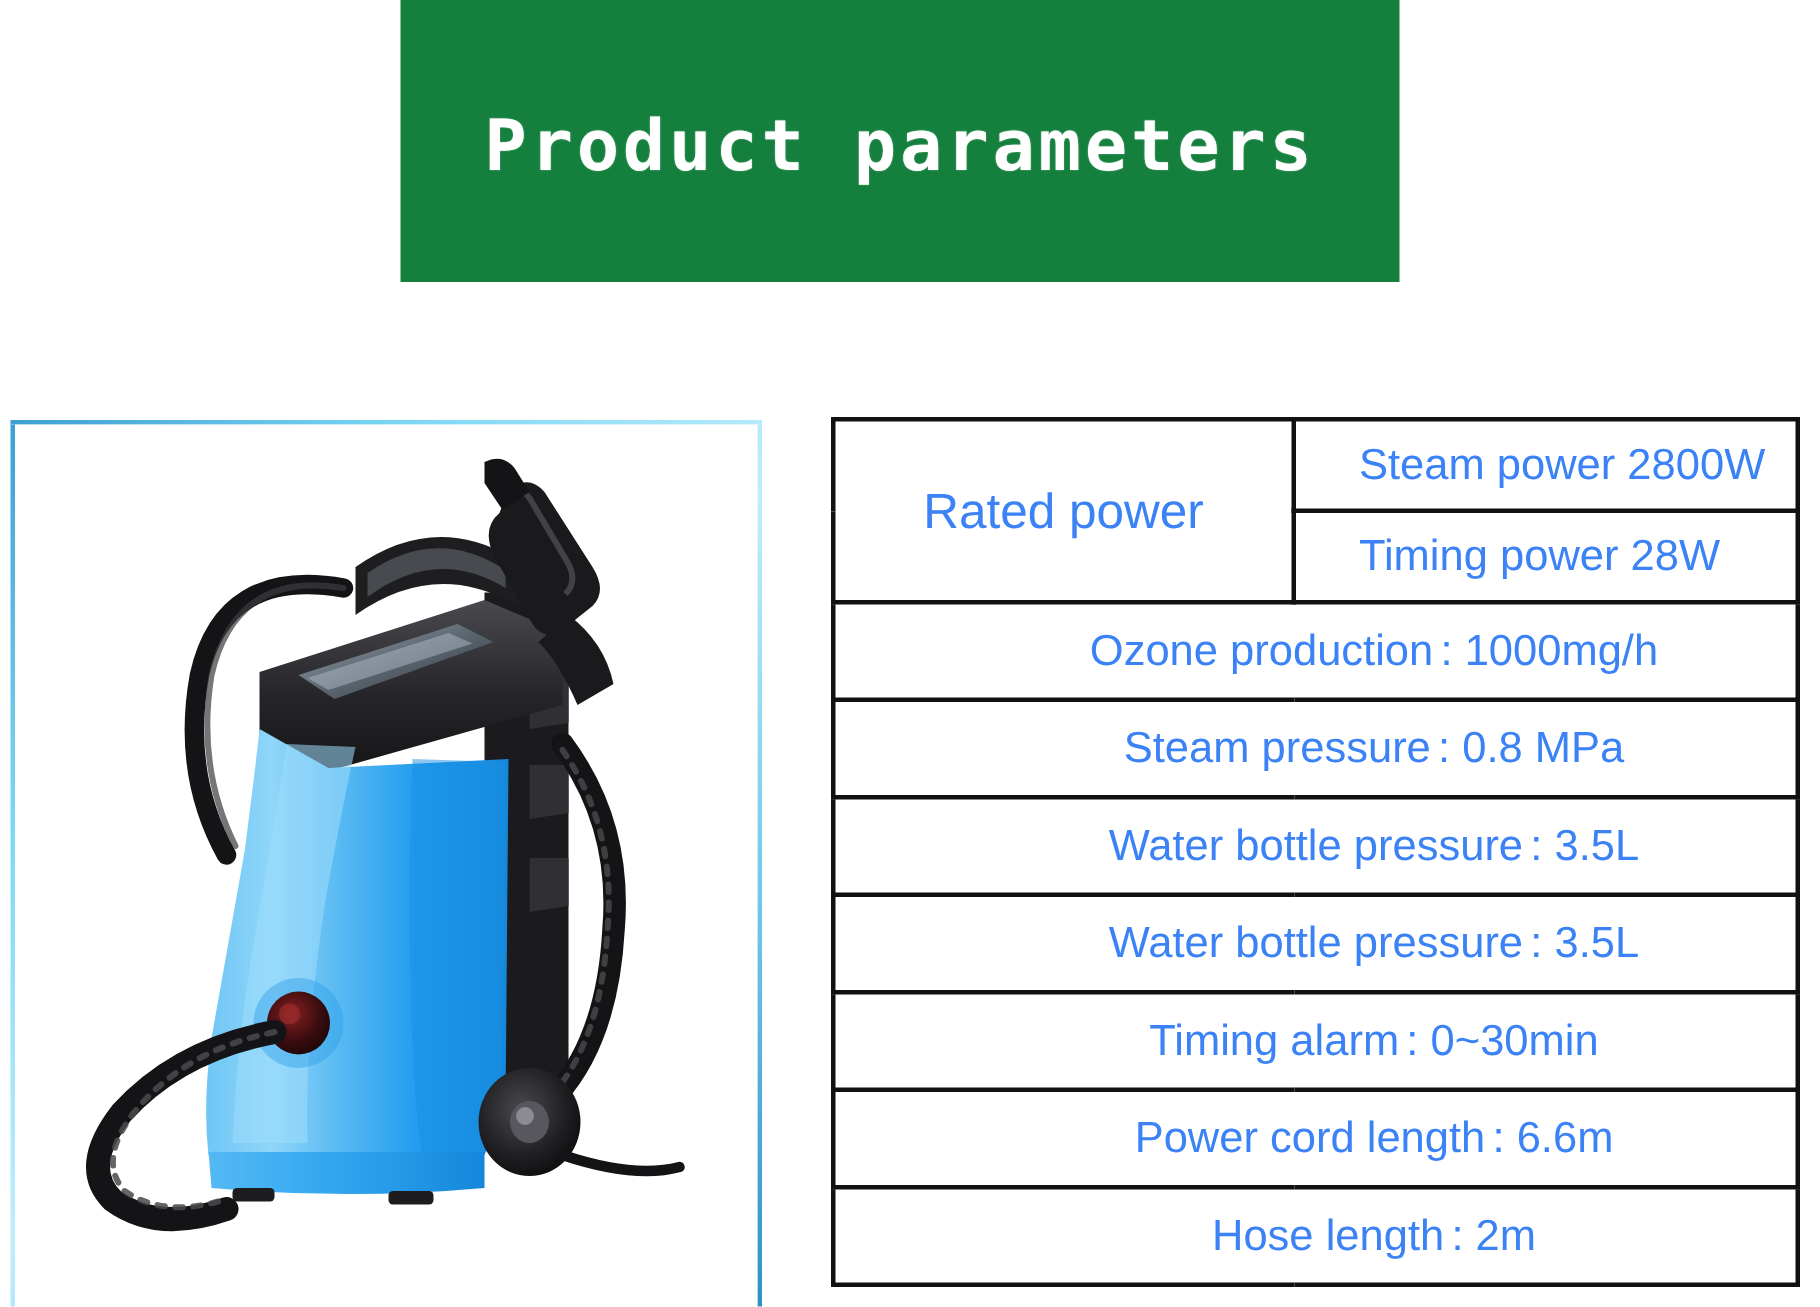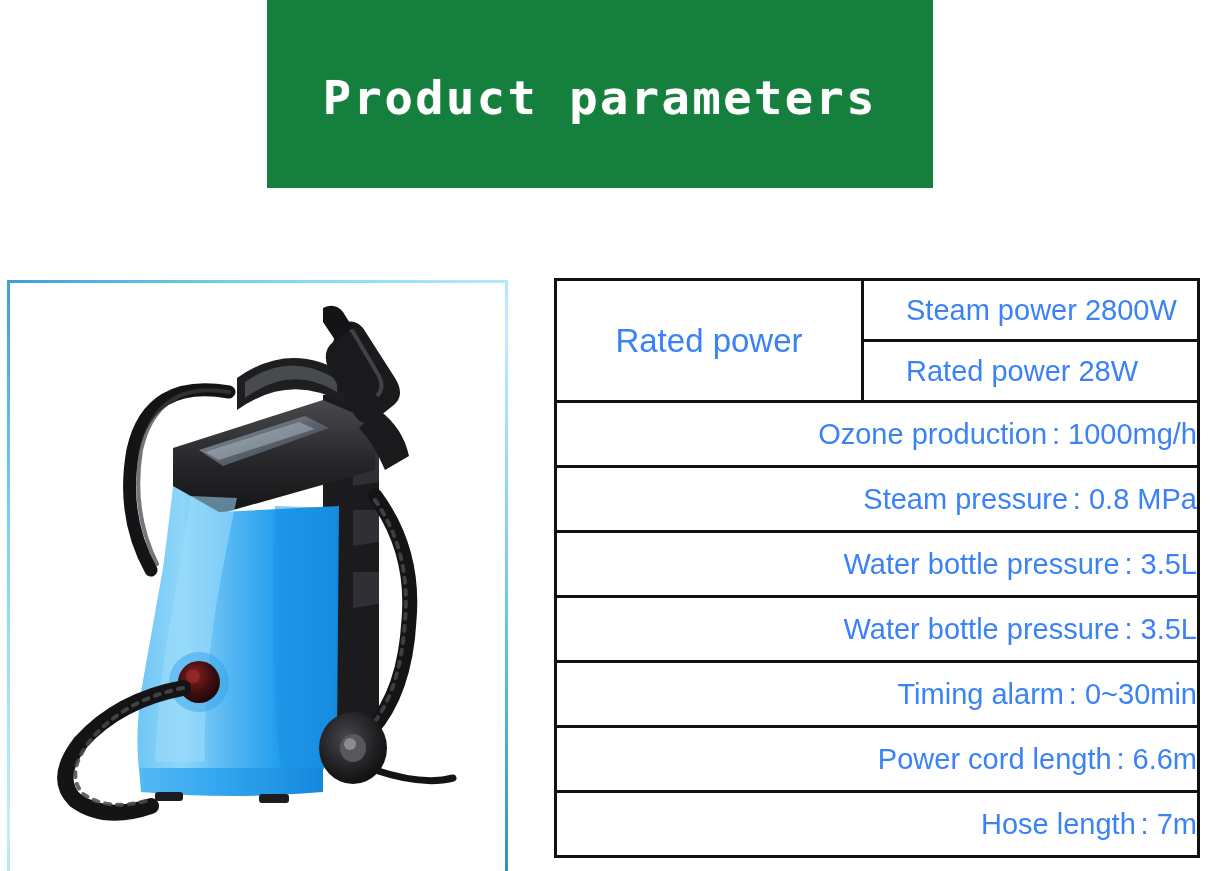--- a/index.html
+++ b/index.html
@@ -93,21 +93,21 @@
     text-align: center;
     font-size: 33px;
     width: 304px;
   }
   td.cell-sub {
     padding-left: 42px;
     text-align: left;
   }
   td.cell-full {
     padding-left: 78px;
-    text-align: right;
+    text-align: center;
   }
   td.row-half {
     height: 58px;
   }
 </style>
 </head>
 <body>
 
 <div class="banner">
   <div class="banner-title">Product parameters</div>
@@ -204,37 +204,37 @@
   </div>
 </div>
 
 <table class="spec-table">
   <tbody>
     <tr>
       <td class="cell-merged" rowspan="2">Rated power</td>
       <td class="cell-sub row-half">Steam power 2800W</td>
     </tr>
     <tr>
-      <td class="cell-sub row-half">Rated power 28W</td>
+      <td class="cell-sub row-half">Timing power 28W</td>
     </tr>
     <tr>
       <td class="cell-full" colspan="2">Ozone production :  1000mg/h</td>
     </tr>
     <tr>
       <td class="cell-full" colspan="2">Steam pressure :  0.8 MPa</td>
     </tr>
     <tr>
       <td class="cell-full" colspan="2">Water bottle pressure :  3.5L</td>
     </tr>
     <tr>
       <td class="cell-full" colspan="2">Water bottle pressure :  3.5L</td>
     </tr>
     <tr>
       <td class="cell-full" colspan="2">Timing alarm :  0~30min</td>
     </tr>
     <tr>
       <td class="cell-full" colspan="2">Power cord length :   6.6m</td>
     </tr>
     <tr>
-      <td class="cell-full" colspan="2">Hose length :  7m</td>
+      <td class="cell-full" colspan="2">Hose length :  2m</td>
     </tr>
   </tbody>
 </table>
 
 </body></html>

